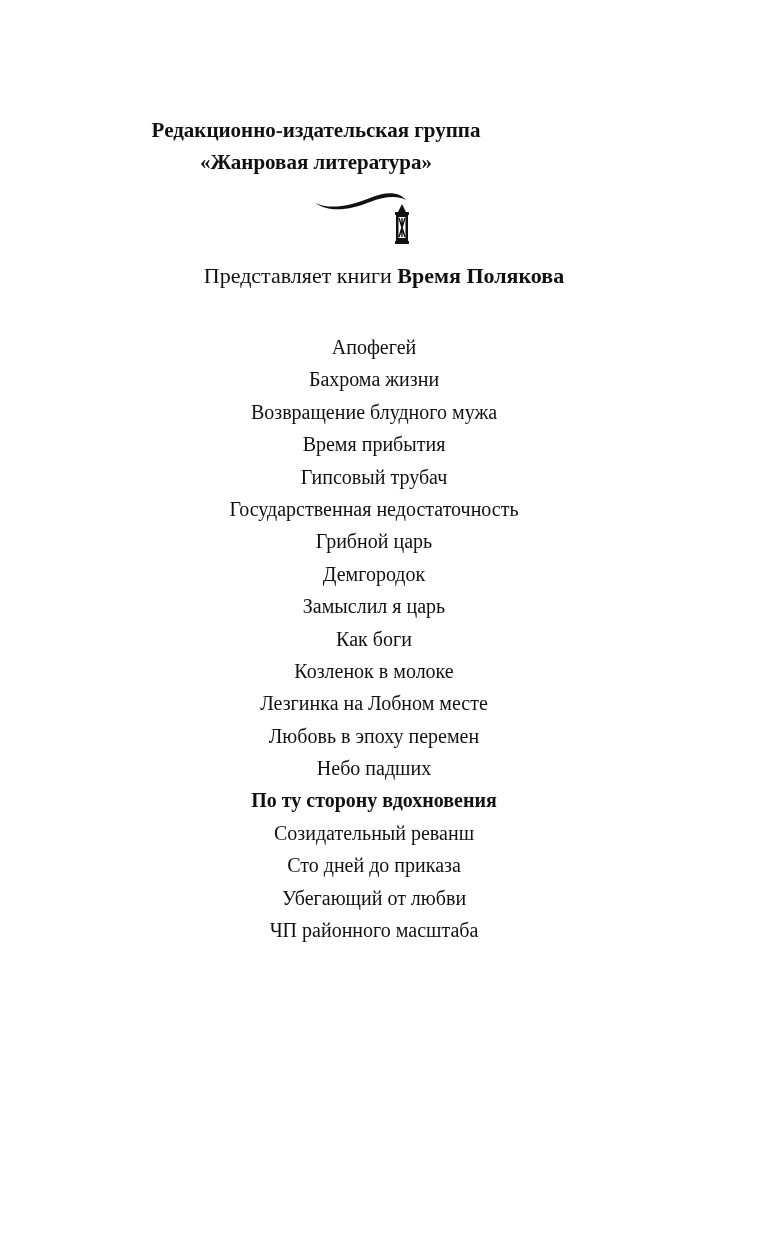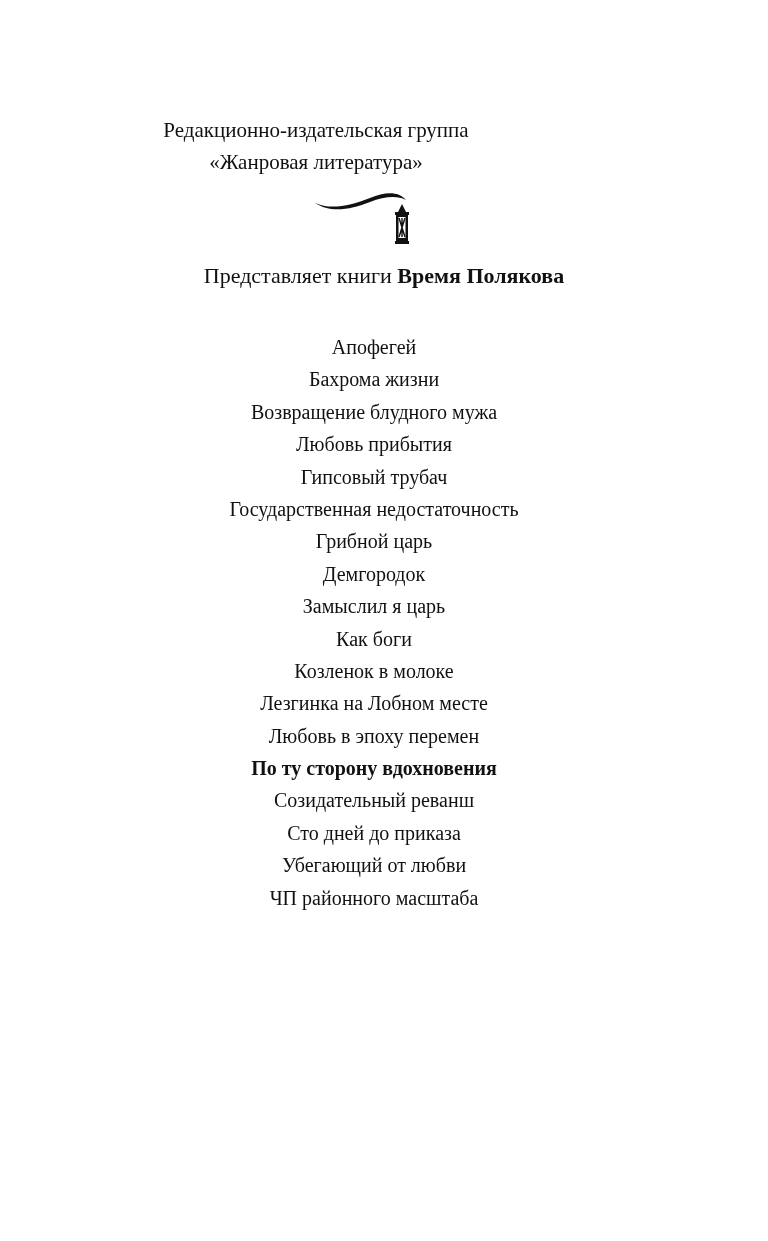--- a/index.html
+++ b/index.html
@@ -1,18 +1,18 @@
 <!DOCTYPE html>
 <html><head>
 <meta charset="utf-8">
 <style>
   html, body { margin:0; padding:0; background:#ffffff; }
   body { width:768px; height:1241px; position:relative; overflow:hidden;
          font-family:"Liberation Serif","DejaVu Serif",serif; color:#111111; }
-  .publisher { position:absolute; left:0; width:632px; text-align:center; font-size:21px; line-height:32px; top:114px; }
+  .publisher { position:absolute; left:0; width:632px; text-align:center; font-size:21px; line-height:32px; top:114px;font-weight:bold; }
   .logo { position:absolute; left:310px; top:188px; width:120px; height:60px; }
   .presents { position:absolute; left:0; width:768px; text-align:center; top:260px; font-size:22px; line-height:32px; }
   .presents b { font-weight:bold; }
   .books { position:absolute; left:0; width:748px; top:331px; margin:0; padding:0; list-style:none; text-align:center; }
   .books li { font-size:20px; line-height:32.4px; height:32.4px; }
   .books li.bold { font-weight:bold; }
 </style>
 </head>
 <body>
 
@@ -32,28 +32,29 @@
 </svg>
 
 <div class="presents">
   <span>Представляет книги </span><b>Время Полякова</b>
 </div>
 
 <ul class="books" id="book-list">
     <li>Апофегей</li>
     <li>Бахрома жизни</li>
     <li>Возвращение блудного мужа</li>
-    <li>Любовь прибытия</li>
+    <li>Время прибытия</li>
     <li>Гипсовый трубач</li>
     <li>Государственная недостаточность</li>
     <li>Грибной царь</li>
     <li>Демгородок</li>
     <li>Замыслил я царь</li>
     <li>Как боги</li>
     <li>Козленок в молоке</li>
     <li>Лезгинка на Лобном месте</li>
     <li>Любовь в эпоху перемен</li>
+    <li>Небо падших</li>
     <li class="bold">По ту сторону вдохновения</li>
     <li>Созидательный реванш</li>
     <li>Сто дней до приказа</li>
     <li>Убегающий от любви</li>
     <li>ЧП районного масштаба</li>
   </ul>
 
 </body></html>

